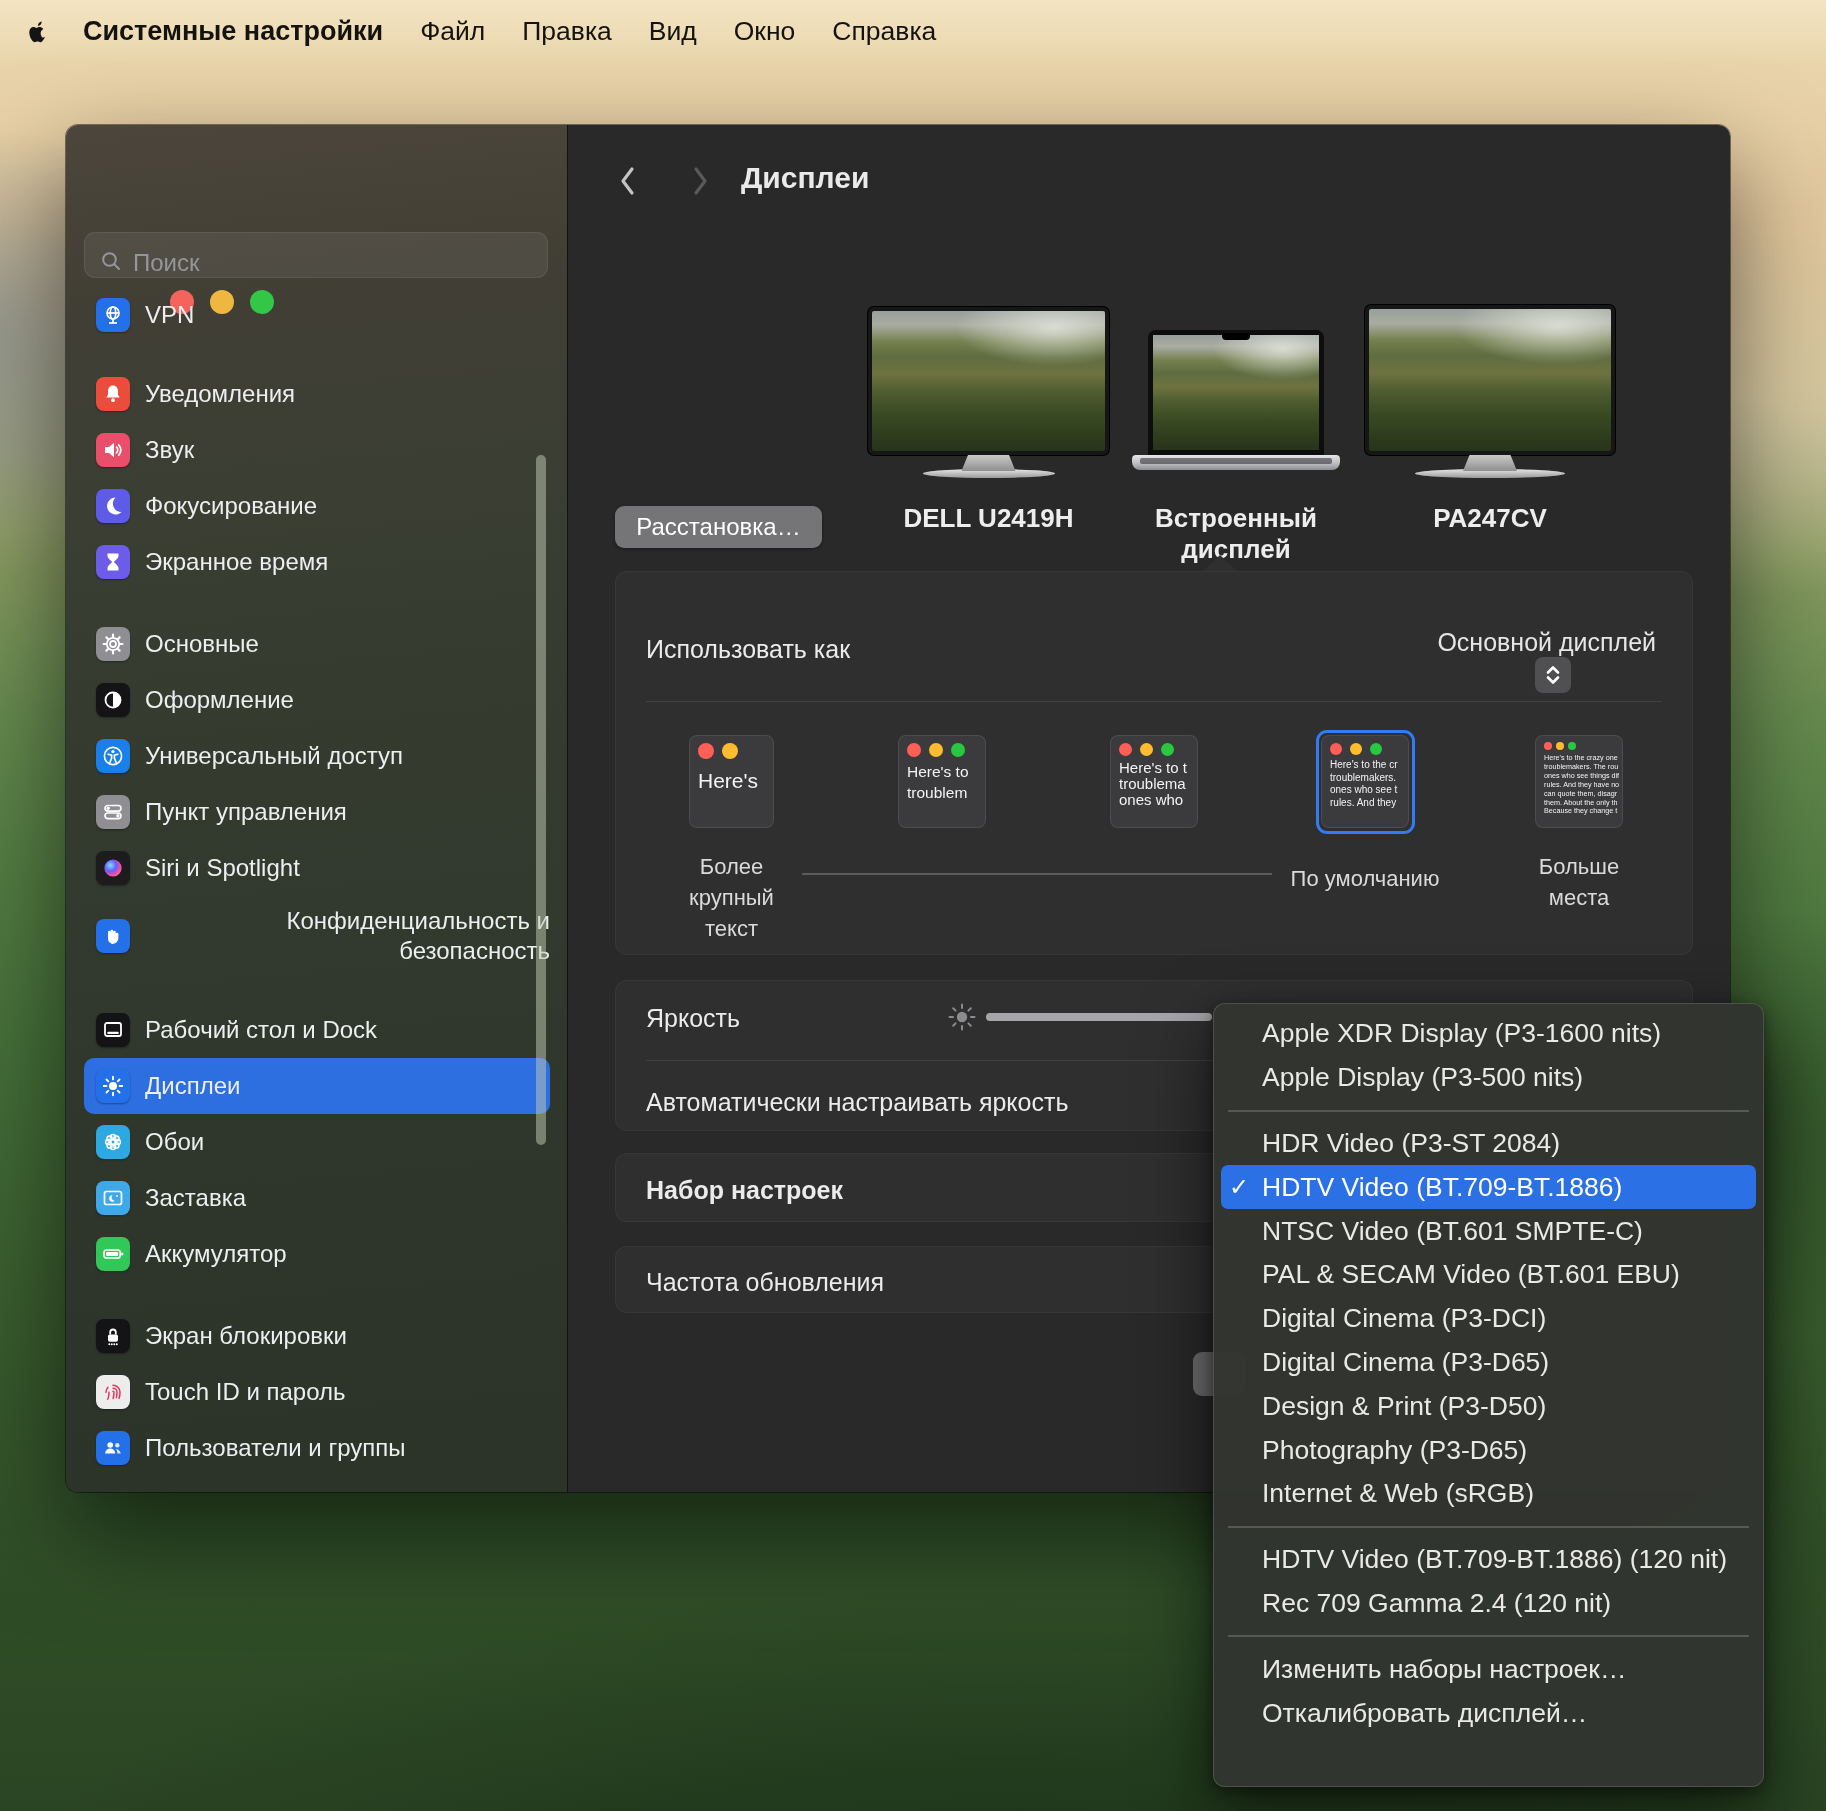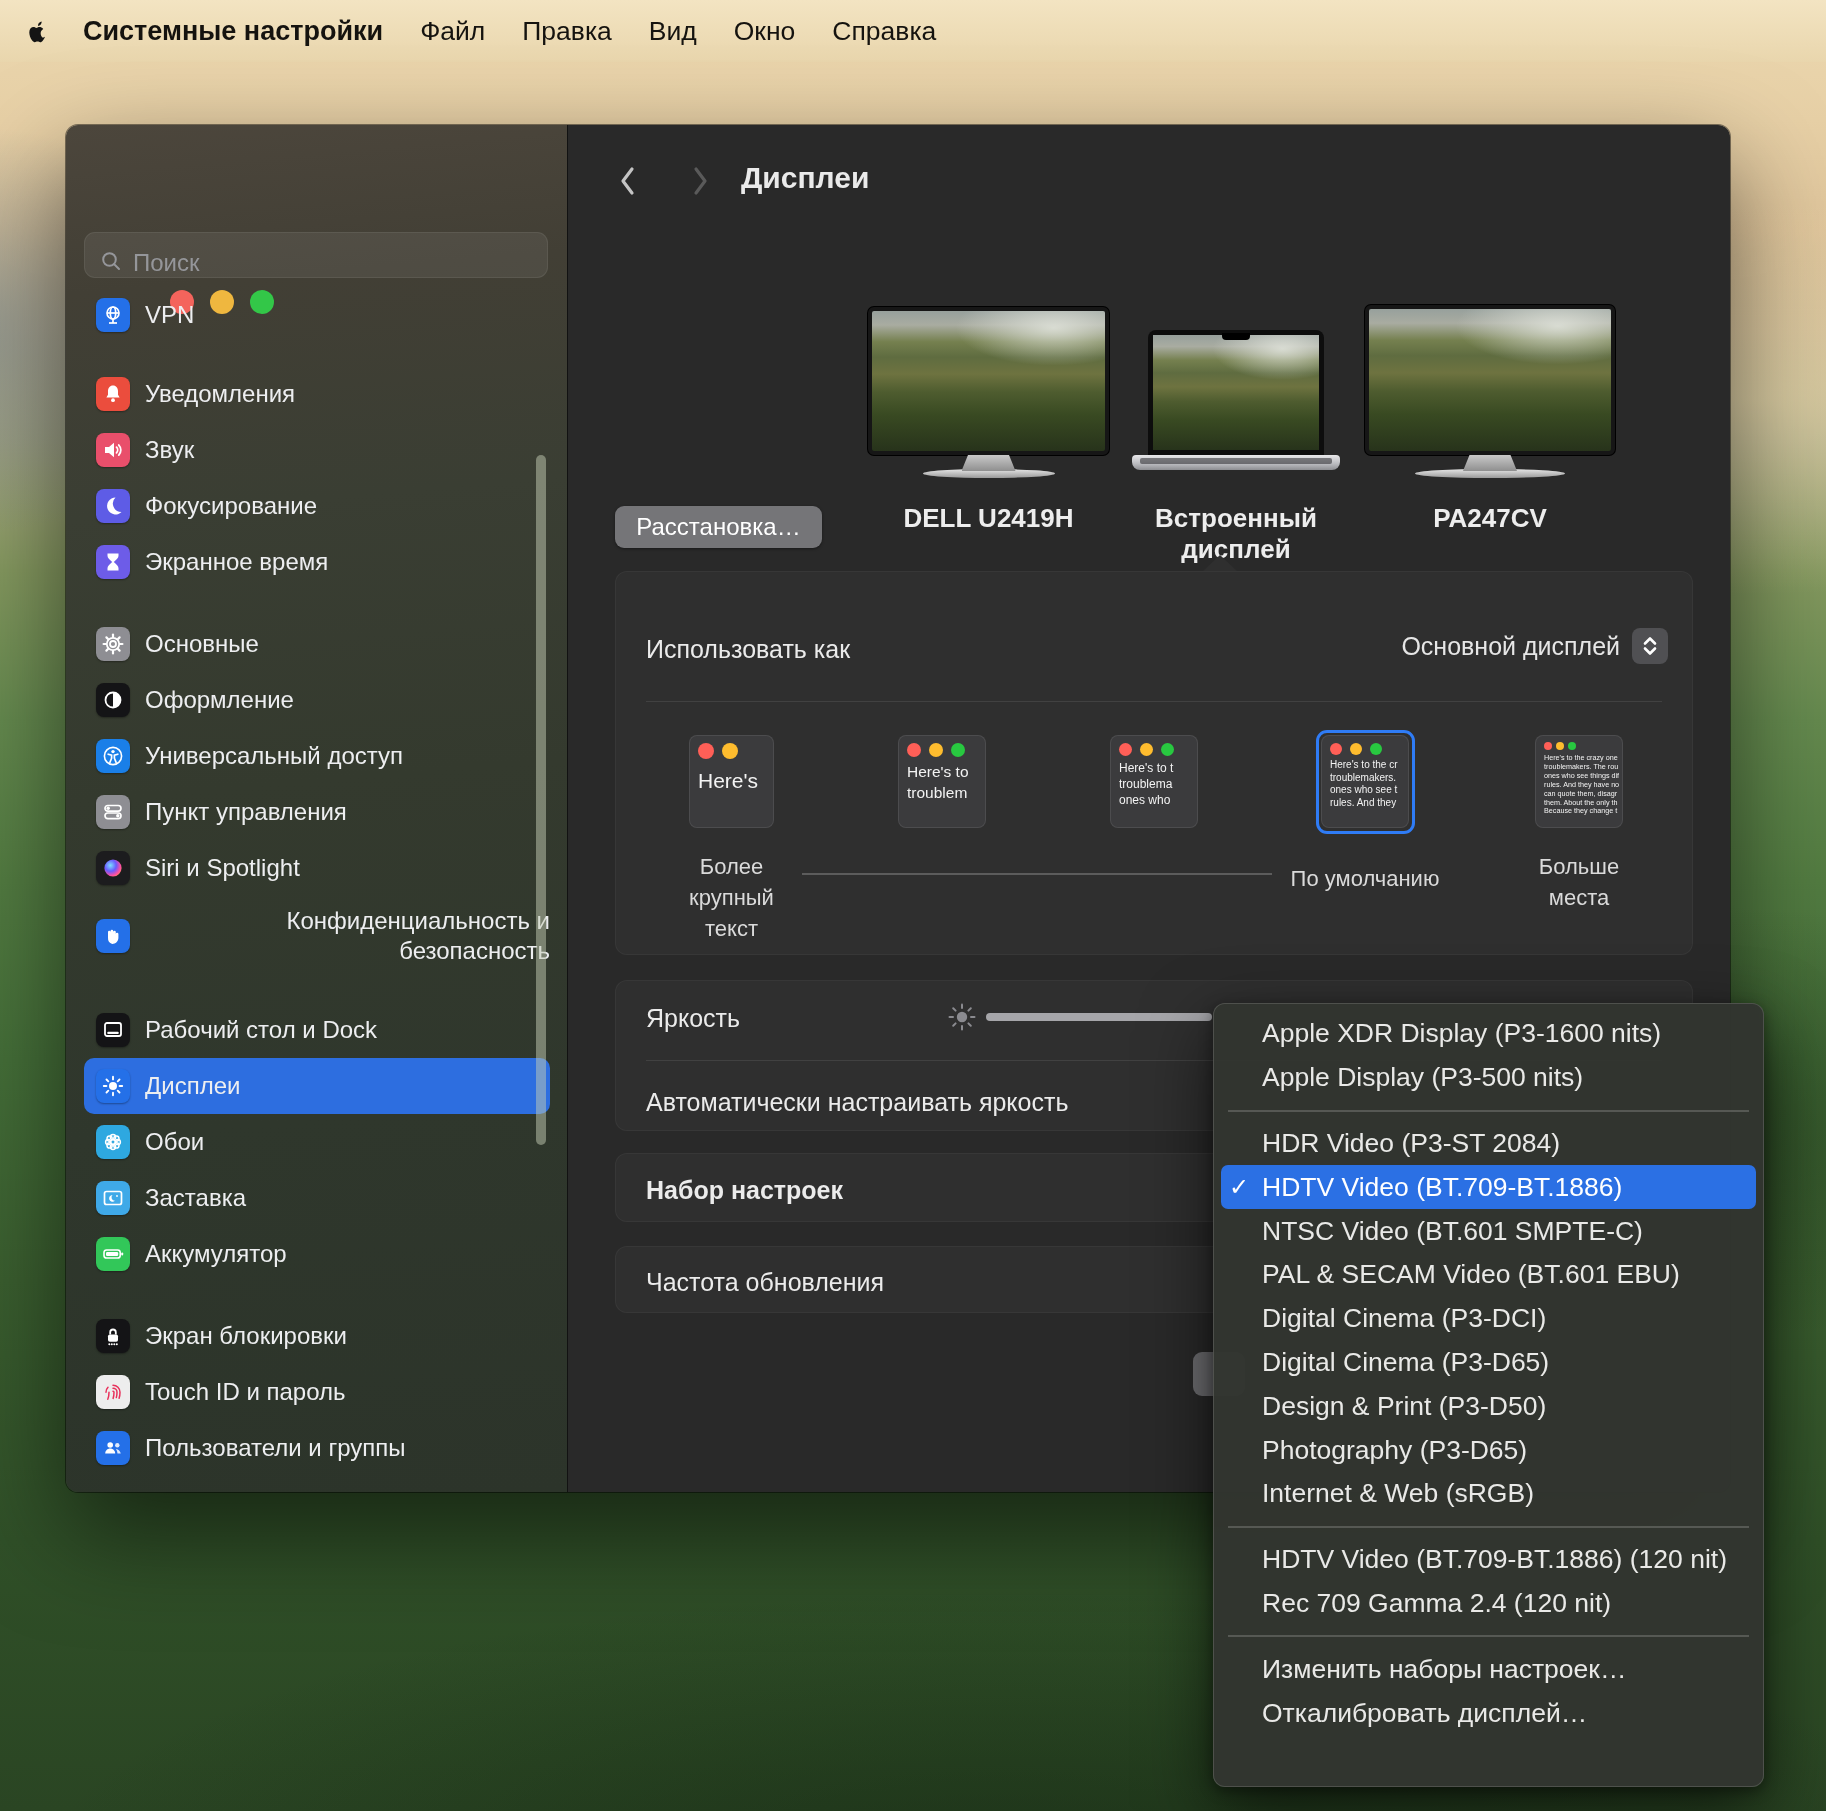--- a/index.html
+++ b/index.html
@@ -74,33 +74,33 @@
     border-left:18px solid transparent;border-right:18px solid transparent;border-bottom:17px solid #2f2f2f;}
   
   .card{position:absolute;left:47px;width:1078px;background:#2f2f2f;border-radius:12px;
     border:1px solid rgba(255,255,255,.045);box-sizing:border-box;}
   .card1{top:446px;height:384px;}
   .card2{top:855px;height:151px;}
   .card3{top:1028px;height:69px;font-weight:bold;}
   .card4{top:1121px;height:67px;}
   .crow-label{position:absolute;left:30px;font-size:25px;color:#ebebeb;}
   .divider{position:absolute;left:30px;right:30px;height:1px;background:rgba(255,255,255,.09);}
-  .useas-value{position:absolute;right:24px;top:56px;display:flex;align-items:center;}
+  .useas-value{position:absolute;right:24px;top:56px;display:flex;align-items:center;flex-direction:column;}
   .useas-value .val{font-size:25px;color:#e6e6e6;margin-right:12px;}
   .stepper{width:36px;height:36px;border-radius:8px;background:#505053;display:flex;align-items:center;justify-content:center;}
   
   .thumb{position:absolute;top:163px;width:88px;height:93px;background:#3b3b3d;border:1px solid rgba(255,255,255,.09);
     border-radius:8px;box-sizing:border-box;overflow:hidden;padding:7px 0 0 8px;}
   .thumb .dots{display:flex;gap:8px;margin-bottom:4px;}
   .dot{border-radius:50%;}
   .t-sel-ring{position:absolute;top:158px;width:99px;height:104px;border:3px solid #2f7cf6;border-radius:11px;box-sizing:border-box;}
   .t-text{color:#f3f3f3;white-space:nowrap;}
   .sz-xl .t-text{font-size:21px;margin-top:10px;}
   .sz-lg .t-text{font-size:15.5px;line-height:21px;}
-  .sz-md .t-text{font-size:12px;line-height:16px;}
+  .sz-md .t-text{font-size:15px;line-height:16px;}
   .sz-sm .t-text{font-size:10px;line-height:12.6px;}
   .sz-xs .t-text{font-size:7.2px;line-height:8.9px;}
   .sz-xs{padding-top:6px;}
   .size-label{position:absolute;text-align:center;font-size:22px;line-height:31px;color:#dadada;}
   .hline{position:absolute;left:186px;width:470px;top:301px;height:2px;background:rgba(255,255,255,.22);}
   
   .sun{position:absolute;left:331px;top:21px;}
   .slider{position:absolute;left:370px;top:32px;width:226px;height:8px;border-radius:4px;background:#a6a6aa;}
   .partial-btn{position:absolute;left:625px;top:1227px;width:52px;height:44px;border-radius:9px;background:#6e6e71;}
   

